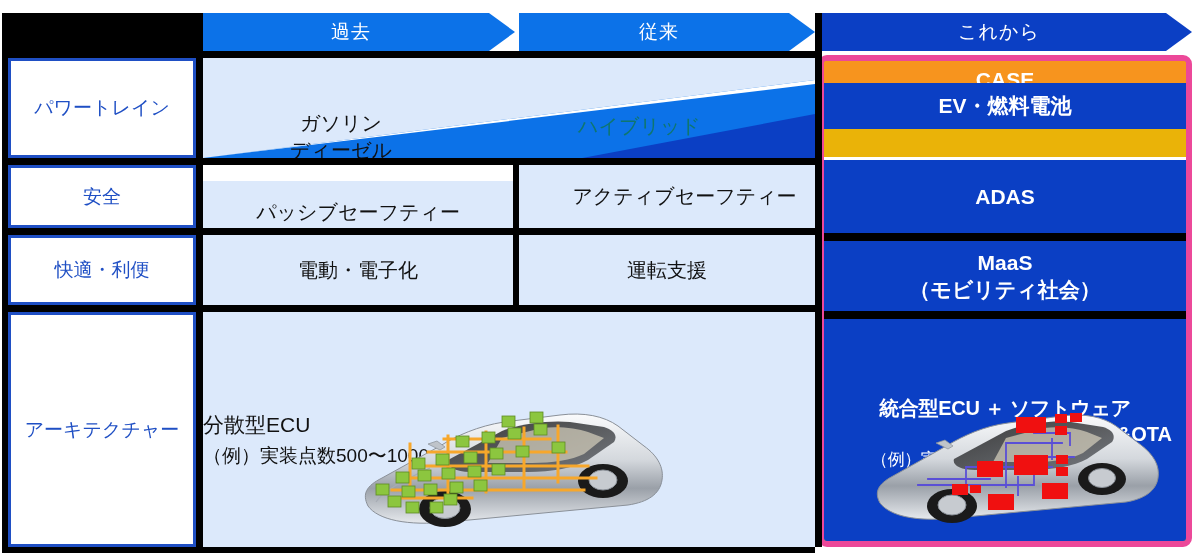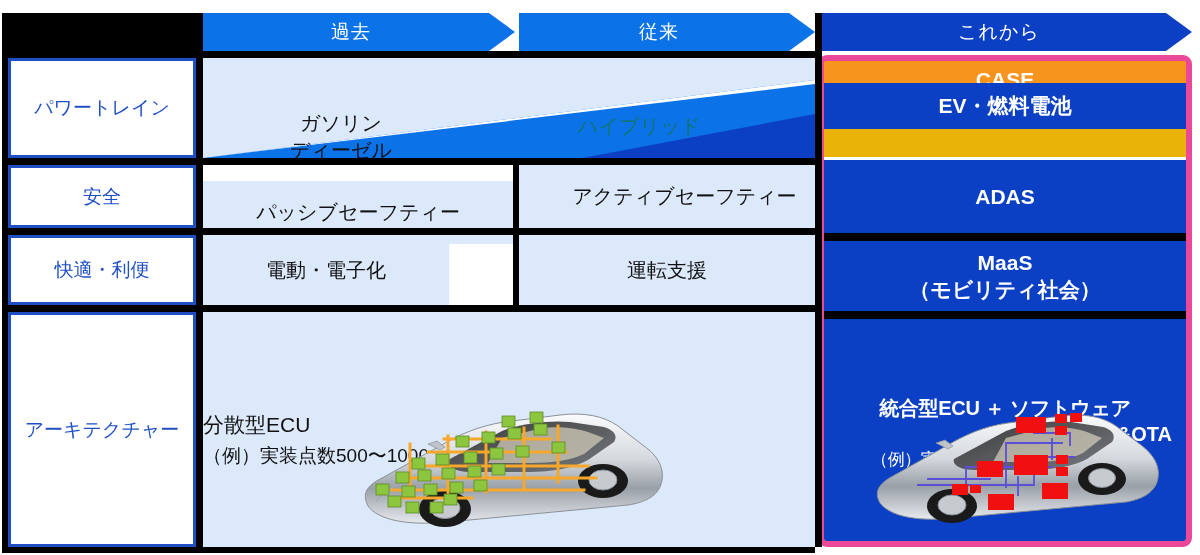--- a/index.html
+++ b/index.html
@@ -188,21 +188,21 @@
   </div>
 
   <div class="gasoline-label" style="left:246px;top:65px;width:190px;margin-top:45px;">ガソリン
 ディーゼル</div>
 
   <div class="hybrid-label" style="left:578px;top:113px;">ハイブリッド</div>
 
   <div class="cell" style="left:203px;top:165px;width:310px;height:63px;margin-top:16px;">パッシブセーフティー</div>
   <div class="cell" style="left:519px;top:165px;width:296px;height:63px;padding-left:35px;">アクティブセーフティー</div>
 
-  <div class="cell" style="left:203px;top:235px;width:246px;height:70px;">電動・電子化</div>
+  <div class="cell" style="left:203px;top:235px;width:310px;height:70px;">電動・電子化</div>
   <div class="cell" style="left:519px;top:235px;width:296px;height:70px;">運転支援</div>
 
   <div class="cell arch" style="left:203px;top:312px;width:612px;height:235px;flex-direction:column;">
     <div class="arch-l-l1">分散型ECU</div>
     <div class="arch-l-l2" style="margin-top:4px;">（例）実装点数500〜1000点/PCB x 50枚超</div>
   </div>
 
   <div class="car-holder" style="left:352px;top:398px;width:330px;height:145px;">
     <svg width="330" height="145" viewBox="0 0 330 145">
       <defs>

